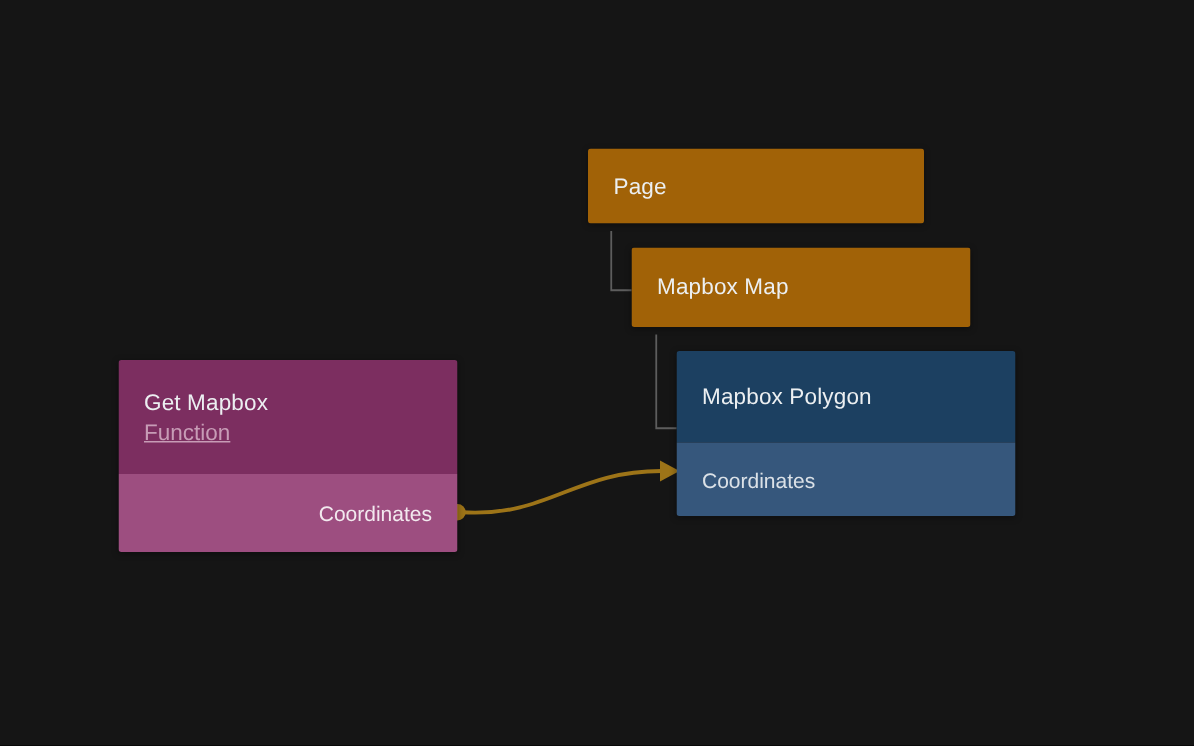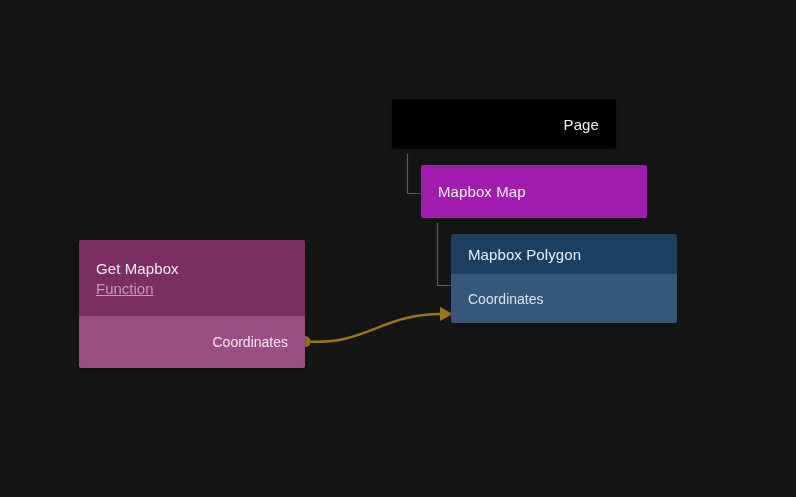--- a/index.html
+++ b/index.html
@@ -59,33 +59,33 @@
     <path d="M 407.5 154 L 407.5 193.5 L 421 193.5" fill="none" stroke-width="1.2" stroke="#5d5d5d"></path>
 
     <path d="M 437.5 223 L 437.5 285.5 L 451 285.5" fill="none" stroke-width="1.2" stroke="#5d5d5d"></path>
 
     <path d="M 308 341.5 C 366 345 382 314 441 314" fill="none" stroke-width="2.6" stroke="#9d7418"></path>
     <circle cx="305" cy="341.5" r="5.5" fill="#9d7418"></circle>
     <polygon points="440,307 453,314 440,321" fill="#9d7418"></polygon>
   </svg>
 
   <div class="node" style="left:392px; top:99px; width:224px; height:50px;">
-    <div class="node-header" style="height: 50px; background-color: #000000; text-align: right;">
+    <div class="node-header" style="height: 50px; background-color: #a16207;">
       <div class="node-title" style="color: rgb(236, 239, 241);">Page</div>
     </div>
   </div>
 
   <div class="node" style="left:421px; top:165px; width:226px; height:53px;">
-    <div class="node-header" style="height: 53px; background-color: #a21caf;">
+    <div class="node-header" style="height: 53px; background-color: #a16207;">
       <div class="node-title" style="color: rgb(236, 239, 241);">Mapbox Map</div>
     </div>
   </div>
 
   <div class="node" style="left:451px; top:234px; width:226px;">
-    <div class="node-header" style="height: 40px; background-color: rgb(28, 64, 97);">
+    <div class="node-header" style="height: 61px; background-color: rgb(28, 64, 97);">
       <div class="node-title" style="color: rgb(236, 239, 241);">Mapbox Polygon</div>
     </div>
     <div class="port-row input" style="height: 49px; background-color: rgb(54, 87, 124);">
       <span style="color: rgb(219, 225, 231);">Coordinates</span>
     </div>
   </div>
 
   <div class="node" style="left:79px; top:240px; width:226px;">
     <div class="node-header" style="height: 76px; background-color: rgb(124, 46, 96);">
       <div class="node-title" style="color: rgb(236, 239, 241);">Get Mapbox</div>

